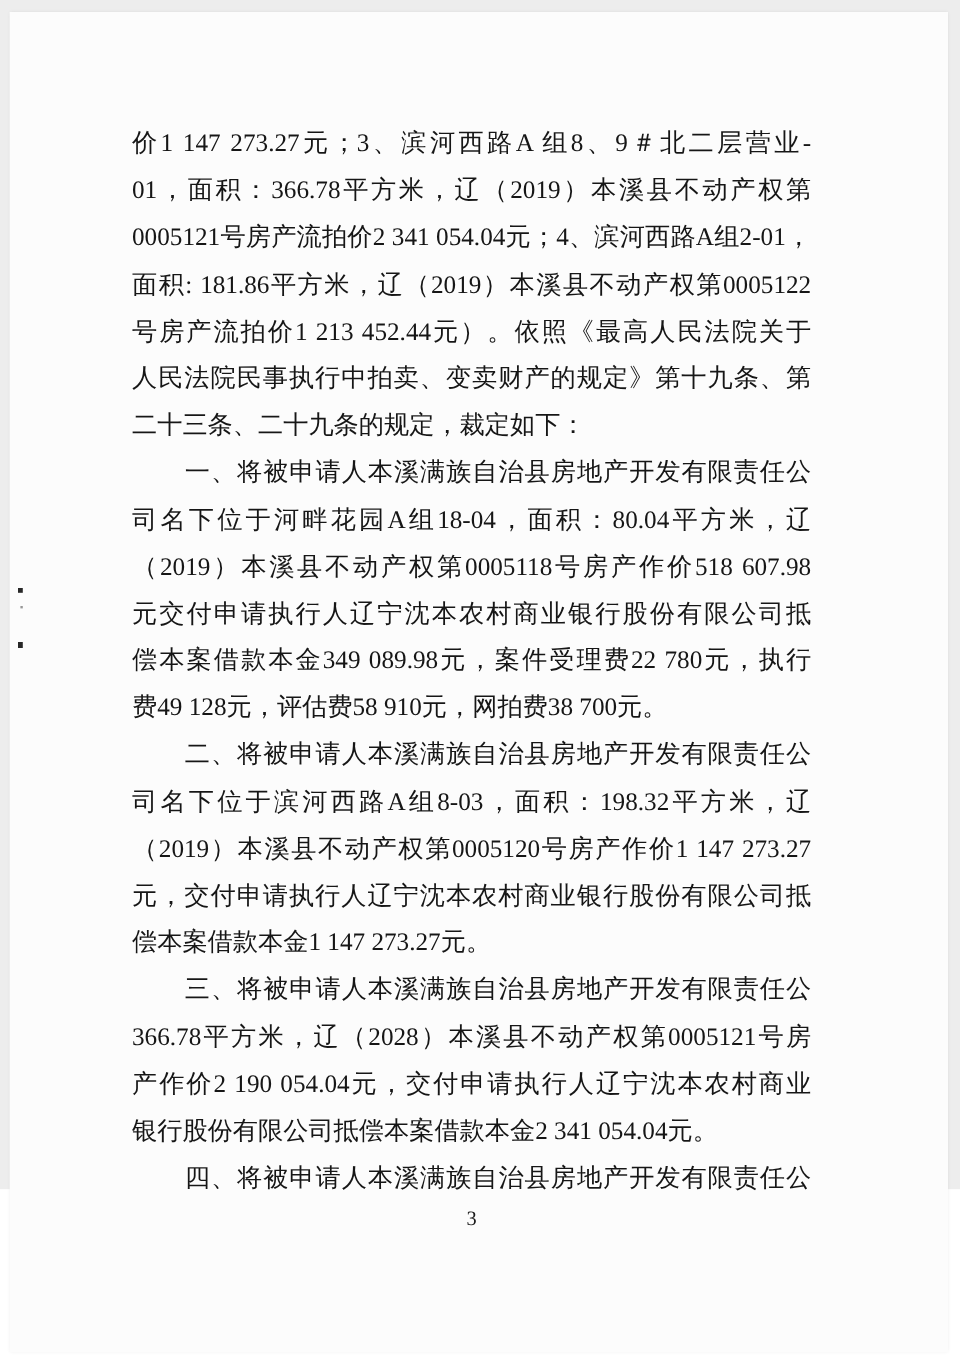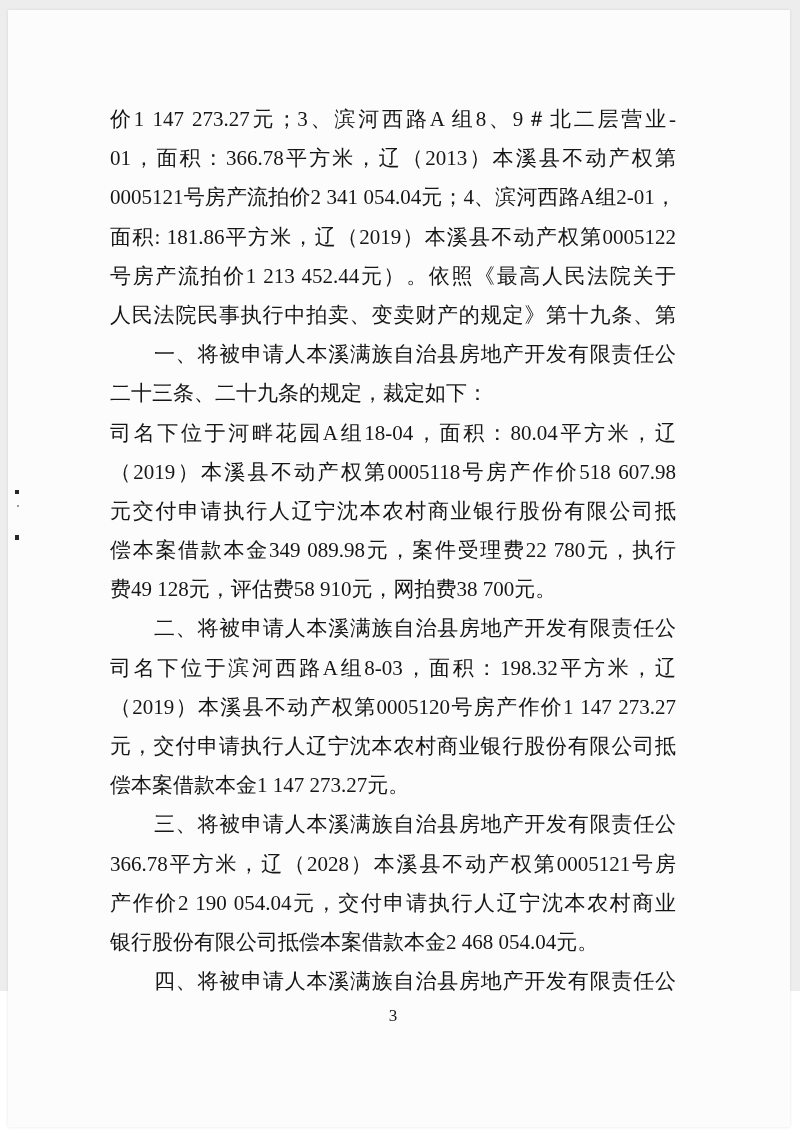--- a/index.html
+++ b/index.html
@@ -63,41 +63,41 @@
   }
 </style>
 </head>
 <body>
 
 <div class="scan-bg" style="background: rgb(237, 237, 237);">
   <div class="page" style="background: rgb(252, 252, 252);">
     <div class="text-block" style="color: rgb(22, 22, 22);">
       <div id="lines">
           <div class="line justify">价1 147 273.27元；3、滨河西路A 组8、9＃北二层营业-</div>
-          <div class="line justify">01，面积：366.78平方米，辽（2013）本溪县不动产权第</div>
+          <div class="line justify">01，面积：366.78平方米，辽（2019）本溪县不动产权第</div>
           <div class="line justify">0005121号房产流拍价2 341 054.04元；4、滨河西路A组2-01，</div>
           <div class="line justify">面积: 181.86平方米，辽（2019）本溪县不动产权第0005122</div>
           <div class="line justify">号房产流拍价1 213 452.44元）。依照《最高人民法院关于</div>
           <div class="line justify">人民法院民事执行中拍卖、变卖财产的规定》第十九条、第</div>
+          <div class="line">二十三条、二十九条的规定，裁定如下：</div>
           <div class="line justify indent">一、将被申请人本溪满族自治县房地产开发有限责任公</div>
-          <div class="line">二十三条、二十九条的规定，裁定如下：</div>
           <div class="line justify">司名下位于河畔花园A组18-04，面积：80.04平方米，辽</div>
           <div class="line justify">（2019）本溪县不动产权第0005118号房产作价518 607.98</div>
           <div class="line justify">元交付申请执行人辽宁沈本农村商业银行股份有限公司抵</div>
           <div class="line justify">偿本案借款本金349 089.98元，案件受理费22 780元，执行</div>
           <div class="line">费49 128元，评估费58 910元，网拍费38 700元。</div>
           <div class="line justify indent">二、将被申请人本溪满族自治县房地产开发有限责任公</div>
           <div class="line justify">司名下位于滨河西路A组8-03，面积：198.32平方米，辽</div>
           <div class="line justify">（2019）本溪县不动产权第0005120号房产作价1 147 273.27</div>
           <div class="line justify">元，交付申请执行人辽宁沈本农村商业银行股份有限公司抵</div>
           <div class="line">偿本案借款本金1 147 273.27元。</div>
           <div class="line justify indent">三、将被申请人本溪满族自治县房地产开发有限责任公</div>
           <div class="line justify">366.78平方米，辽（2028）本溪县不动产权第0005121号房</div>
           <div class="line justify">产作价2 190 054.04元，交付申请执行人辽宁沈本农村商业</div>
-          <div class="line">银行股份有限公司抵偿本案借款本金2 468 054.04元。</div>
+          <div class="line">银行股份有限公司抵偿本案借款本金2 341 054.04元。</div>
           <div class="line justify indent">四、将被申请人本溪满族自治县房地产开发有限责任公</div>
         </div>
       <div class="page-number">3</div>
     </div>
   </div>
   <div class="marks-layer" id="marks-layer">
       <div class="mark" style="left: 15px; top: 490px; width: 4px; height: 4px; opacity: 0.95;"></div>
       <div class="mark" style="left: 17px; top: 505px; width: 2px; height: 2px; opacity: 0.45;"></div>
       <div class="mark" style="left: 15px; top: 535px; width: 4px; height: 5px; opacity: 0.95;"></div>
     </div>

